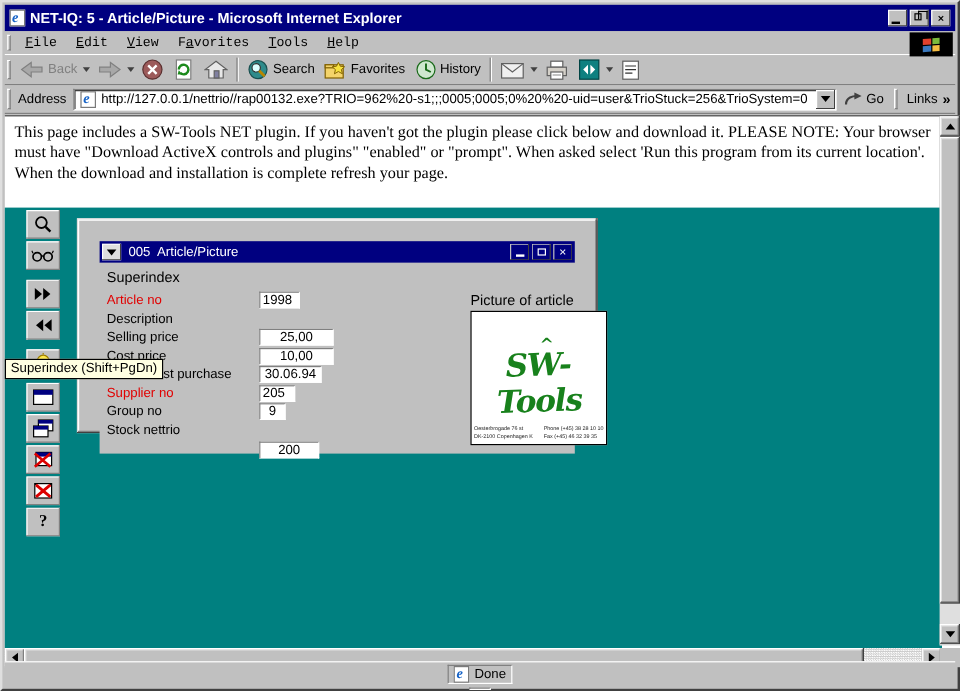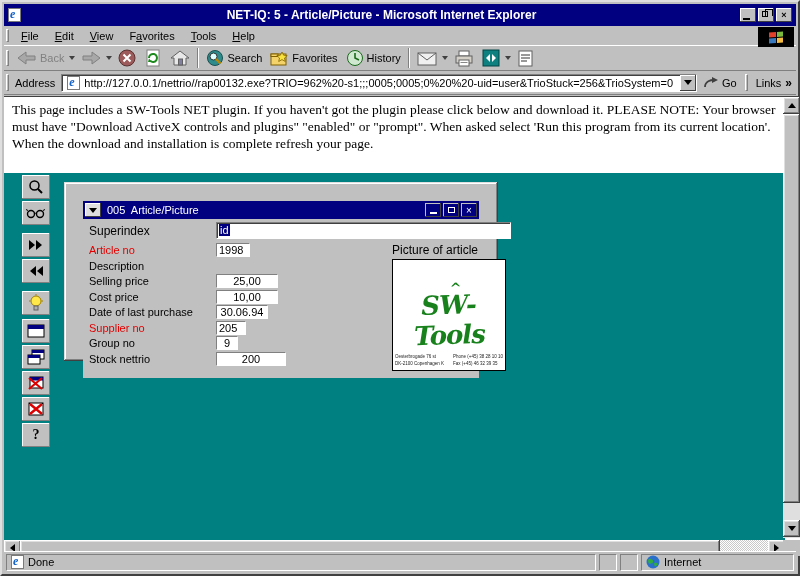--- a/index.html
+++ b/index.html
@@ -7,37 +7,37 @@
   body { font-family:"Liberation Sans", sans-serif; font-size:11px; background:#c0c0c0; }
   #screen { position:relative; width:800px; height:576px; background:#c0c0c0;
             border:2px solid; border-color:#dfdfdf #404040 #404040 #dfdfdf; }
   .grip    { width:3px; height:70%; margin:0 4px 0 2px; border:1px solid; border-color:#fff #808080 #808080 #fff; }
   .vsep    { width:2px; height:20px; margin:0 3px; border-left:1px solid #808080; border-right:1px solid #fff; }
 
   
   .titlebar { position:absolute; left:2px; top:2px; right:2px; height:22px; background:#000080;
               display:flex; align-items:center; padding:0 4px; }
   .titlebar .title { color:#fff; font-weight:bold; font-size:12px; margin-left:4px; flex:1;
-                     white-space:nowrap; overflow:hidden;text-align:center; }
+                     white-space:nowrap; overflow:hidden; }
   .tb-btn { width:16px; height:14px; background:#c0c0c0; margin-left:2px; position:relative;
             box-shadow: inset -1px -1px 0 #404040, inset 1px 1px 0 #fff; display:flex; align-items:center; justify-content:center;
             font-size:9px; font-weight:bold; color:#000; }
   .glyph-min { position:absolute; left:3px; bottom:2px; width:7px; height:2px; background:#000; }
   .glyph-restore { position:absolute; left:4px; top:3px; width:6px; height:6px; border:1px solid #000; background:#c0c0c0; }
   .glyph-restore:before { content:""; position:absolute; left:2px; top:-3px; width:6px; height:6px; border:1px solid #000; border-bottom:none; }
 
   .ie-page-icon { display:inline-block; width:13px; height:14px; background:#fff;
                   border:1px solid #7a7a7a; position:relative; flex:0 0 auto; }
   .ie-page-icon:after { content:"e"; position:absolute; left:1px; top:-2px; color:#1663c7;
                         font:bold italic 12px "Liberation Serif", serif; }
 
   
   .menubar { position:absolute; left:2px; top:24px; right:2px; height:20px; background:#c0c0c0;
              display:flex; align-items:center; border-bottom:1px solid #fff; }
-  .menu-item { padding:2px 8px; color:#000; }
+  .menu-item { padding:2px 8px; color:#000;font-family:Liberation Mono, monospace; }
   .menu-item u { text-decoration:underline; }
 
   
   .throbber { position:absolute; right:4px; top:25px; width:36px; height:20px; background:#000;
               display:flex; align-items:center; justify-content:center; z-index:5; }
   .winflag { width:14px; height:11px; display:grid; grid-template-columns:1fr 1fr; grid-template-rows:1fr 1fr; gap:1px; transform:skewY(-4deg); }
   .winflag i:nth-child(1){background:#e0412c;} .winflag i:nth-child(2){background:#7bba3c;}
   .winflag i:nth-child(3){background:#3a78bd;} .winflag i:nth-child(4){background:#f5bd42;}
 
   
@@ -123,21 +123,21 @@
   .v-thumb { position:absolute; left:0; top:17px; width:17px; height:389px; background:#c0c0c0;
              box-shadow: inset -1px -1px 0 #404040, inset 1px 1px 0 #fff, inset -2px -2px 0 #808080, inset 2px 2px 0 #dfdfdf; }
   .hscroll { position:absolute; left:0; top:443px; width:781px; height:16px;
              background:conic-gradient(#fff 25%, #c9c9c9 0 50%, #fff 0 75%, #c9c9c9 0); background-size:2px 2px; }
   .h-thumb { position:absolute; left:16px; top:0; width:700px; height:16px; background:#c0c0c0;
              box-shadow: inset -1px -1px 0 #404040, inset 1px 1px 0 #fff, inset -2px -2px 0 #808080, inset 2px 2px 0 #dfdfdf; }
   .corner { position:absolute; right:0; top:443px; width:17px; height:16px; background:#c0c0c0; }
 
   
   .statusbar { position:absolute; left:2px; right:2px; bottom:2px; height:21px; background:#c0c0c0;
-               border-top:1px solid #fff; display:flex; align-items:center; gap:3px; padding:2px 2px 2px 2px; }
+               border-top:1px solid #fff; display:flex; align-items:center; gap:3px; padding:2px 2px 2px 2px;flex-direction:column; }
   .sb-pane { height:17px; border:1px solid; border-color:#808080 #fff #fff #808080; display:flex; align-items:center;
              padding:0 4px; gap:4px; }
   .sb-main { flex:1; max-width:594px; }
   .sb-small { width:18px; }
   .sb-zone { width:153px; }
 </style>
 </head>
 <body>
 
 <div id="screen">
@@ -386,21 +386,20 @@
             <span class="pw-min"></span>
           </span>
         <span class="pw-btn">
             <span class="pw-box"></span>
           </span>
         <span class="pw-btn">×</span>
       </div>
       <div class="plug-body">
 
         <span class="f-label" style="top:5px; font-size:12px">Superindex</span>
-        <span class="si-input"><span class="si-sel">id</span></span>
 
         <span class="f-label red" style="top:25px">Article no</span>
         <span class="f-input" style="top:24px; width:34px">1998</span>
 
         <span class="f-label" style="top:41px">Description</span>
 
         <span class="f-label" style="top:56px">Selling price</span>
         <span class="f-input num" style="top:55px; width:62px">25,00</span>
 
         <span class="f-label" style="top:72px">Cost price</span>
@@ -409,33 +408,34 @@
         <span class="f-label" style="top:87px">Date of last purchase</span>
         <span class="f-input num" style="top:86px; width:52px">30.06.94</span>
 
         <span class="f-label red" style="top:103px">Supplier no</span>
         <span class="f-input" style="top:102px; width:30px">205</span>
 
         <span class="f-label" style="top:118px">Group no</span>
         <span class="f-input num" style="top:117px; width:22px">9</span>
 
         <span class="f-label" style="top:134px">Stock nettrio</span>
-        <span class="f-input num" style="top:133px; width:70px">200</span>
+        <span class="f-input num" style="top:149px; width:50px">200</span>
 
         <span class="pic-label">Picture of article</span>
         <div class="pic-box">
           <div class="logo">SW-Tools</div>
           <div class="pic-foot">
             <span><span>Oesterbrogade 76 st</span><br><span>DK-2100 Copenhagen K</span></span>
             <span><span>Phone (+45) 38 28 10 10</span><br><span>Fax (+45) 46 32 39 35</span></span>
           </div>
         </div>
       </div>
     </div>
 
+    <div class="tooltip">Superindex (Shift+PgDn)</div>
 
     <div class="vscroll">
       <span class="sc-btn" style="top:0">
           <span class="arrow-up"></span>
         </span>
       <span class="v-thumb"></span>
       <span class="sc-btn" style="top:423px">
           <span class="arrow-dn"></span>
         </span>
     </div>

